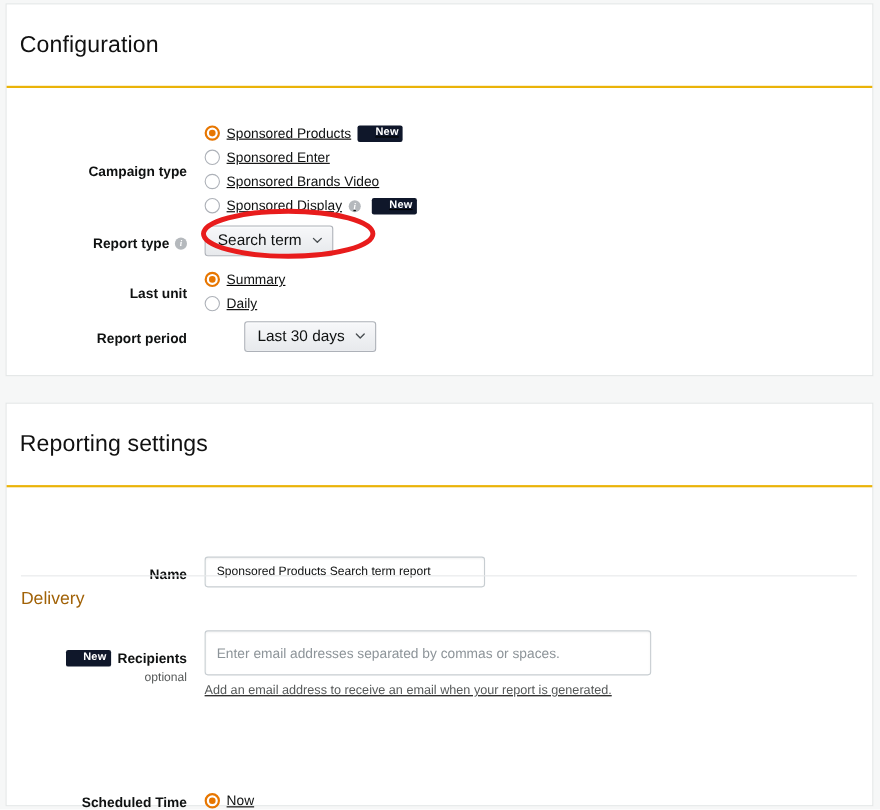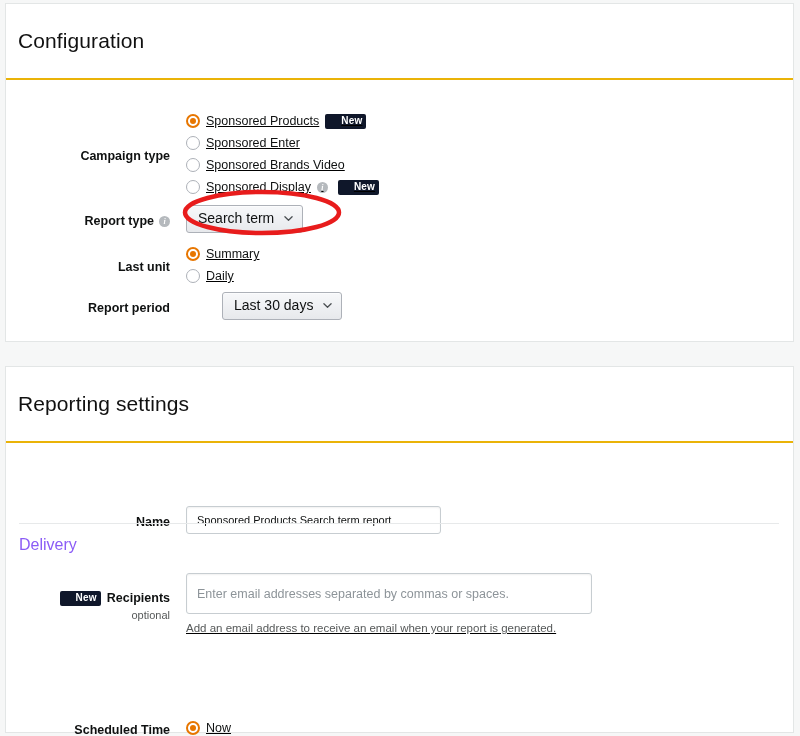--- a/index.html
+++ b/index.html
@@ -201,21 +201,21 @@
 
   
   .divider {
     position: absolute;
     height: 1px;
     background: #e7e9ea;
   }
   .section-subtitle {
     position: absolute;
     font-size: 16px;
-    color: #8b5cf6;
+    color: #a16207;
     font-weight: 400;
     text-align: center;
   }
 
   
   #annotation-ellipse {
     position: absolute;
     left: 181px;
     top: 189px;
     width: 162px;

